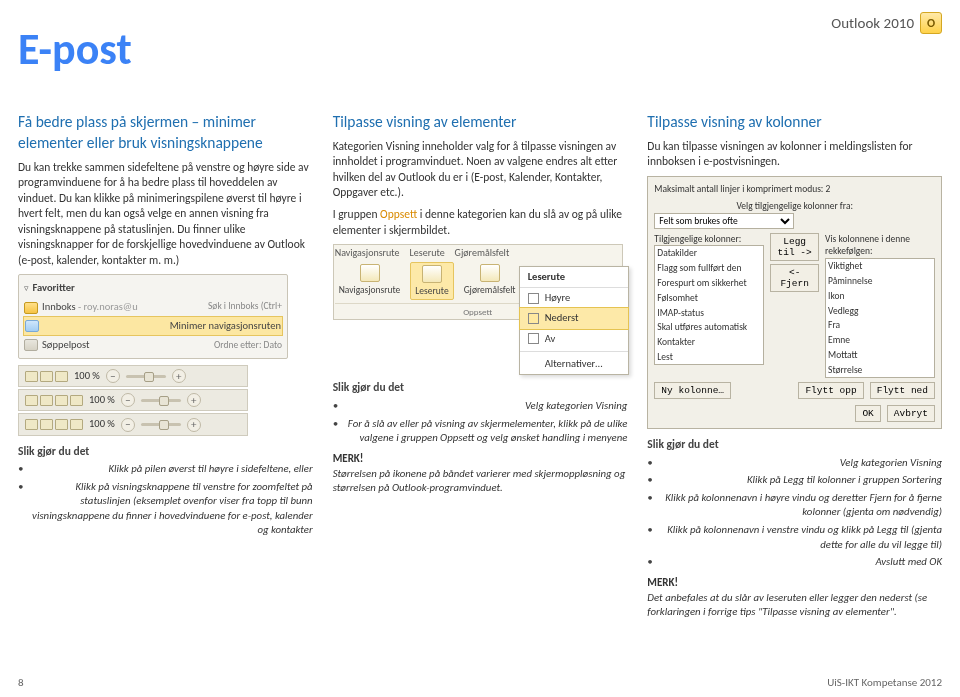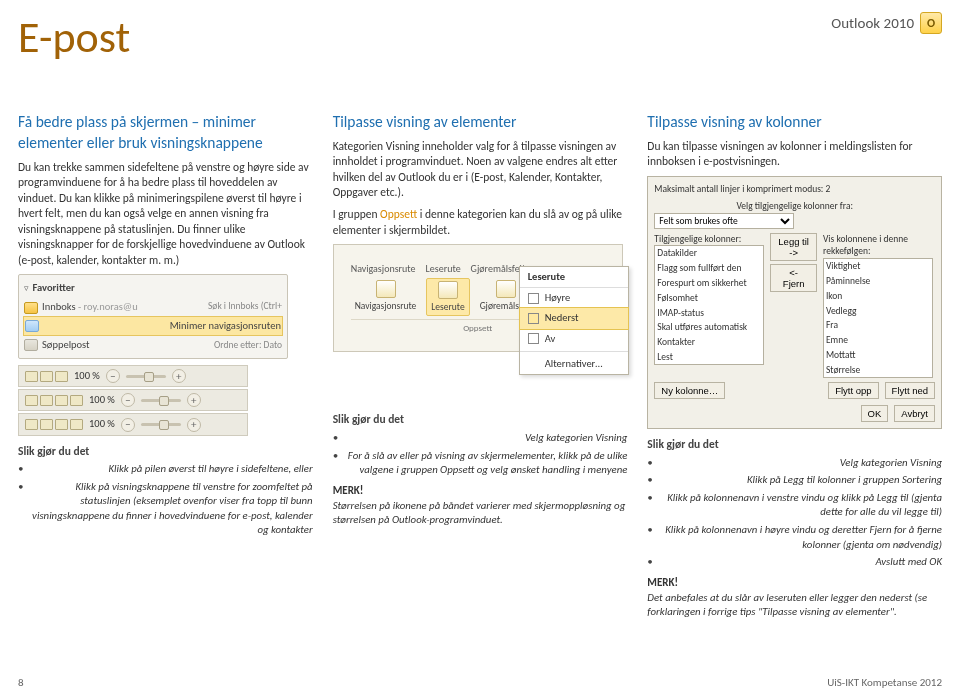--- a/index.html
+++ b/index.html
@@ -29,25 +29,25 @@
     border-radius: 3px;
     display: inline-flex;
     align-items: center;
     justify-content: center;
     font-size: 12px;
     font-weight: bold;
     color: #7a5a00;
   }
   .page-title {
     position: absolute;
-    top: 10px;
+    top: 22px;
     left: 18px;
     font-size: 44px;
-    font-weight: 400;
-    color: #a16207;
+    font-weight: 700;
+    color: #3b82f6;
   }
   .columns {
     position: absolute;
     top: 112px;
     left: 18px;
     right: 18px;
     display: flex;
     gap: 20px;
   }
   .col { flex: 1 1 0; font-size: 11.5px; line-height: 1.35; color: #333; }
@@ -97,21 +97,21 @@
     display:inline-flex;align-items:center;justify-content:center;
     font-size:11px;line-height:1;color:#666;
   }
   .slider-track { height:3px;background:#c8c2b0;width:40px;border-radius:2px;position:relative; }
   .slider-track::after{content:"";position:absolute;left:18px;top:-3px;width:8px;height:8px;background:#e8e4d5;border:1px solid #a69f86;border-radius:2px;}
 
   
   .ribbon {
     background:#f6f4ec;
     border:1px solid #cdc8b8;
-    padding:17px;
+    padding:1px;
     font-size:10.5px;
     margin:6px 0;
   }
   .ribbon-tabs{display:flex;gap:10px;color:#5a5a5a;font-size:10px;margin-bottom:2px;}
   .ribbon-body{display:flex;gap:6px;align-items:flex-start;}
   .ribbon-btn{
     display:flex;flex-direction:column;align-items:center;gap:2px;
     padding:2px 4px;font-size:9.5px;color:#444;
   }
   .ribbon-btn .glyph{width:20px;height:18px;border:1px solid #c8b373;background:linear-gradient(#fff,#f4e8b9);border-radius:2px;}
@@ -140,21 +140,21 @@
   .dialog .row{display:flex;gap:6px;align-items:flex-start;}
   .dialog select, .dialog .listbox {
     font-size:9.5px;background:#fff;border:1px solid #b5b09f;
     padding:0;font-family:inherit;
   }
   .dialog .listbox{width:110px;height:120px;overflow:hidden;}
   .dialog .listbox div{padding:1px 2px;}
   .dialog .btncol{display:flex;flex-direction:column;gap:3px;align-items:stretch;}
   .dialog button{
     font-size:9.5px;padding:2px 6px;background:#f2efe5;border:1px solid #b8b3a2;
-    font-family:Liberation Sans, sans-serif;cursor:pointer;
+    font-family:Liberation Mono, monospace;cursor:pointer;
   }
   .dialog .bottom-row{display:flex;justify-content:flex-end;gap:6px;margin-top:6px;}
 
   .steps { margin-top:8px; }
   .steps h3{font-size:11.5px;font-weight:600;color:#444;margin-bottom:3px;}
   .steps ul{list-style:none;padding-left:0;text-align:right;}
   .steps li{position:relative;padding-left:10px;margin-bottom:3px;font-style:italic;font-size:10.8px;}
   .steps li::before{content:"•";position:absolute;left:0;color:#444;}
 
   .merk{font-weight:700;font-style:normal;font-size:11px;margin-top:6px;}
@@ -377,22 +377,22 @@
         <button>OK</button>
         <button>Avbryt</button>
       </div>
     </div>
 
     <div class="steps">
       <h3>Slik gjør du det</h3>
       <ul>
         <li>Velg kategorien Visning</li>
         <li>Klikk på Legg til kolonner i gruppen Sortering</li>
+        <li>Klikk på kolonnenavn i høyre vindu og deretter Fjern for å fjerne kolonner (gjenta om nødvendig)</li>
         <li>Klikk på kolonnenavn i venstre vindu og klikk på Legg til (gjenta dette for alle du vil legge til)</li>
-        <li>Klikk på kolonnenavn i høyre vindu og deretter Fjern for å fjerne kolonner (gjenta om nødvendig)</li>
         <li>Avslutt med OK</li>
       </ul>
     </div>
 
     <div class="merk">MERK!</div>
     <p class="merk-text">Det anbefales at du slår av leseruten eller legger den nederst (se forklaringen i forrige tips "Tilpasse visning av elementer".</p>
   </div>
 
 </div>
 

